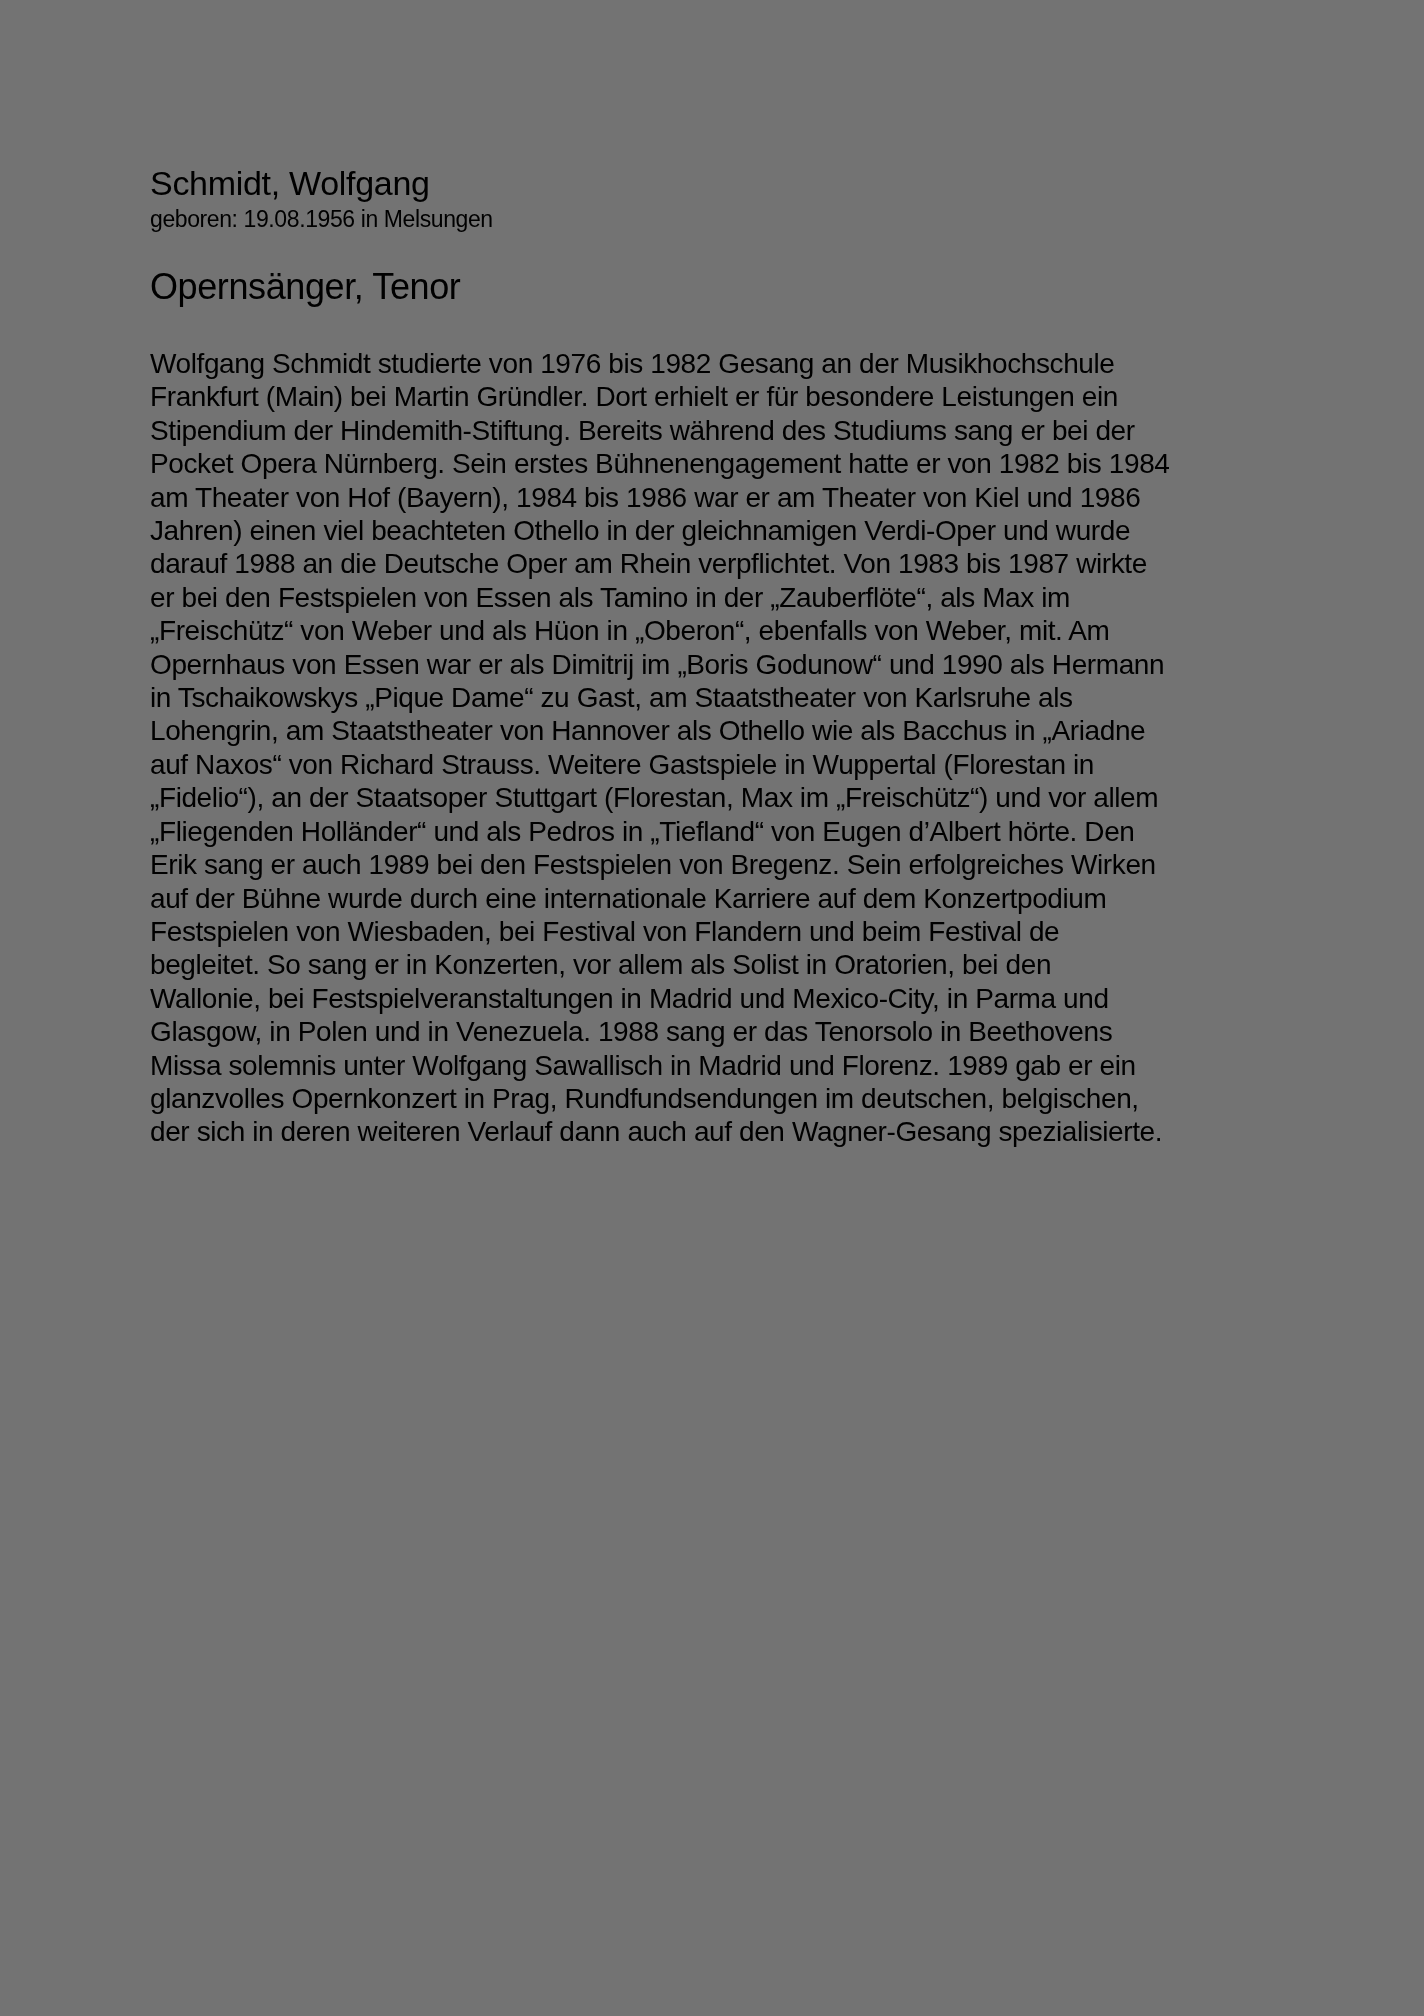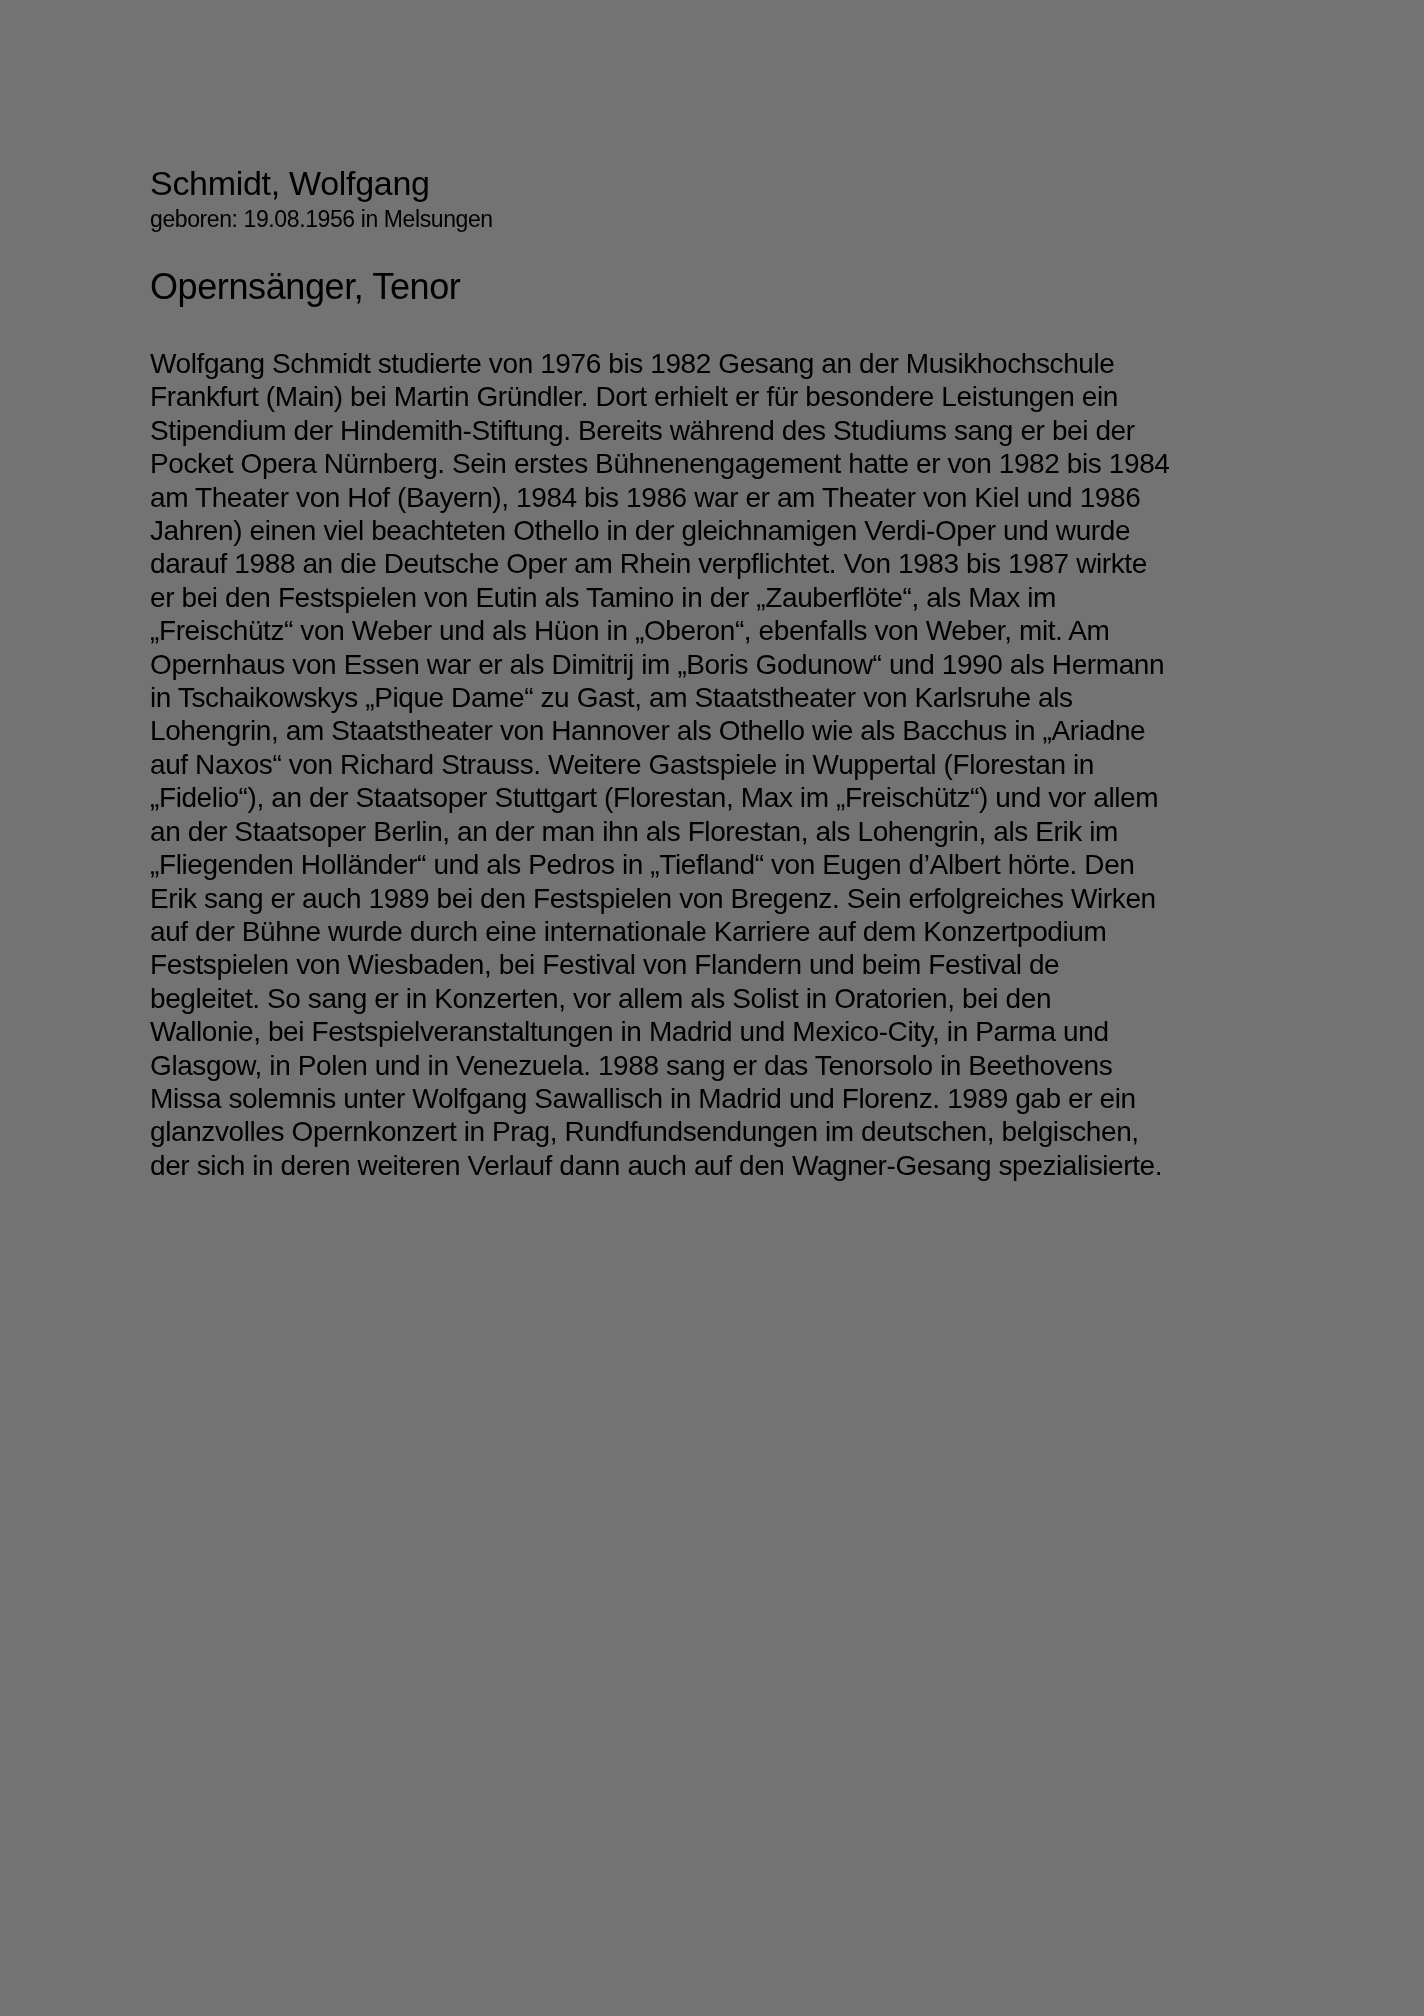--- a/index.html
+++ b/index.html
@@ -63,28 +63,27 @@
     <div class="doc-subtitle">geboren: 19.08.1956 in Melsungen</div>
     <div class="doc-profession">Opernsänger, Tenor</div>
     <div class="doc-body">
         <div class="line">Wolfgang Schmidt studierte von 1976 bis 1982 Gesang an der Musikhochschule</div>
         <div class="line">Frankfurt (Main) bei Martin Gründler. Dort erhielt er für besondere Leistungen ein</div>
         <div class="line">Stipendium der Hindemith-Stiftung. Bereits während des Studiums sang er bei der</div>
         <div class="line">Pocket Opera Nürnberg. Sein erstes Bühnenengagement hatte er von 1982 bis 1984</div>
         <div class="line">am Theater von Hof (Bayern), 1984 bis 1986 war er am Theater von Kiel und 1986</div>
         <div class="line">Jahren) einen viel beachteten Othello in der gleichnamigen Verdi-Oper und wurde</div>
         <div class="line">darauf 1988 an die Deutsche Oper am Rhein verpflichtet. Von 1983 bis 1987 wirkte</div>
-        <div class="line">er bei den Festspielen von Eutin als Tamino in der „Zauberflöte“, als Max im</div>
+        <div class="line">er bei den Festspielen von Essen als Tamino in der „Zauberflöte“, als Max im</div>
         <div class="line">„Freischütz“ von Weber und als Hüon in „Oberon“, ebenfalls von Weber, mit. Am</div>
         <div class="line">Opernhaus von Essen war er als Dimitrij im „Boris Godunow“ und 1990 als Hermann</div>
         <div class="line">in Tschaikowskys „Pique Dame“ zu Gast, am Staatstheater von Karlsruhe als</div>
         <div class="line">Lohengrin, am Staatstheater von Hannover als Othello wie als Bacchus in „Ariadne</div>
         <div class="line">auf Naxos“ von Richard Strauss. Weitere Gastspiele in Wuppertal (Florestan in</div>
         <div class="line">„Fidelio“), an der Staatsoper Stuttgart (Florestan, Max im „Freischütz“) und vor allem</div>
-        <div class="line">an der Staatsoper Berlin, an der man ihn als Florestan, als Lohengrin, als Erik im</div>
         <div class="line">„Fliegenden Holländer“ und als Pedros in „Tiefland“ von Eugen d’Albert hörte. Den</div>
         <div class="line">Erik sang er auch 1989 bei den Festspielen von Bregenz. Sein erfolgreiches Wirken</div>
         <div class="line">auf der Bühne wurde durch eine internationale Karriere auf dem Konzertpodium</div>
         <div class="line">Festspielen von Wiesbaden, bei Festival von Flandern und beim Festival de</div>
         <div class="line">begleitet. So sang er in Konzerten, vor allem als Solist in Oratorien, bei den</div>
         <div class="line">Wallonie, bei Festspielveranstaltungen in Madrid und Mexico-City, in Parma und</div>
         <div class="line">Glasgow, in Polen und in Venezuela. 1988 sang er das Tenorsolo in Beethovens</div>
         <div class="line">Missa solemnis unter Wolfgang Sawallisch in Madrid und Florenz. 1989 gab er ein</div>
         <div class="line">glanzvolles Opernkonzert in Prag, Rundfundsendungen im deutschen, belgischen,</div>
         <div class="line">der sich in deren weiteren Verlauf dann auch auf den Wagner-Gesang spezialisierte.</div>

